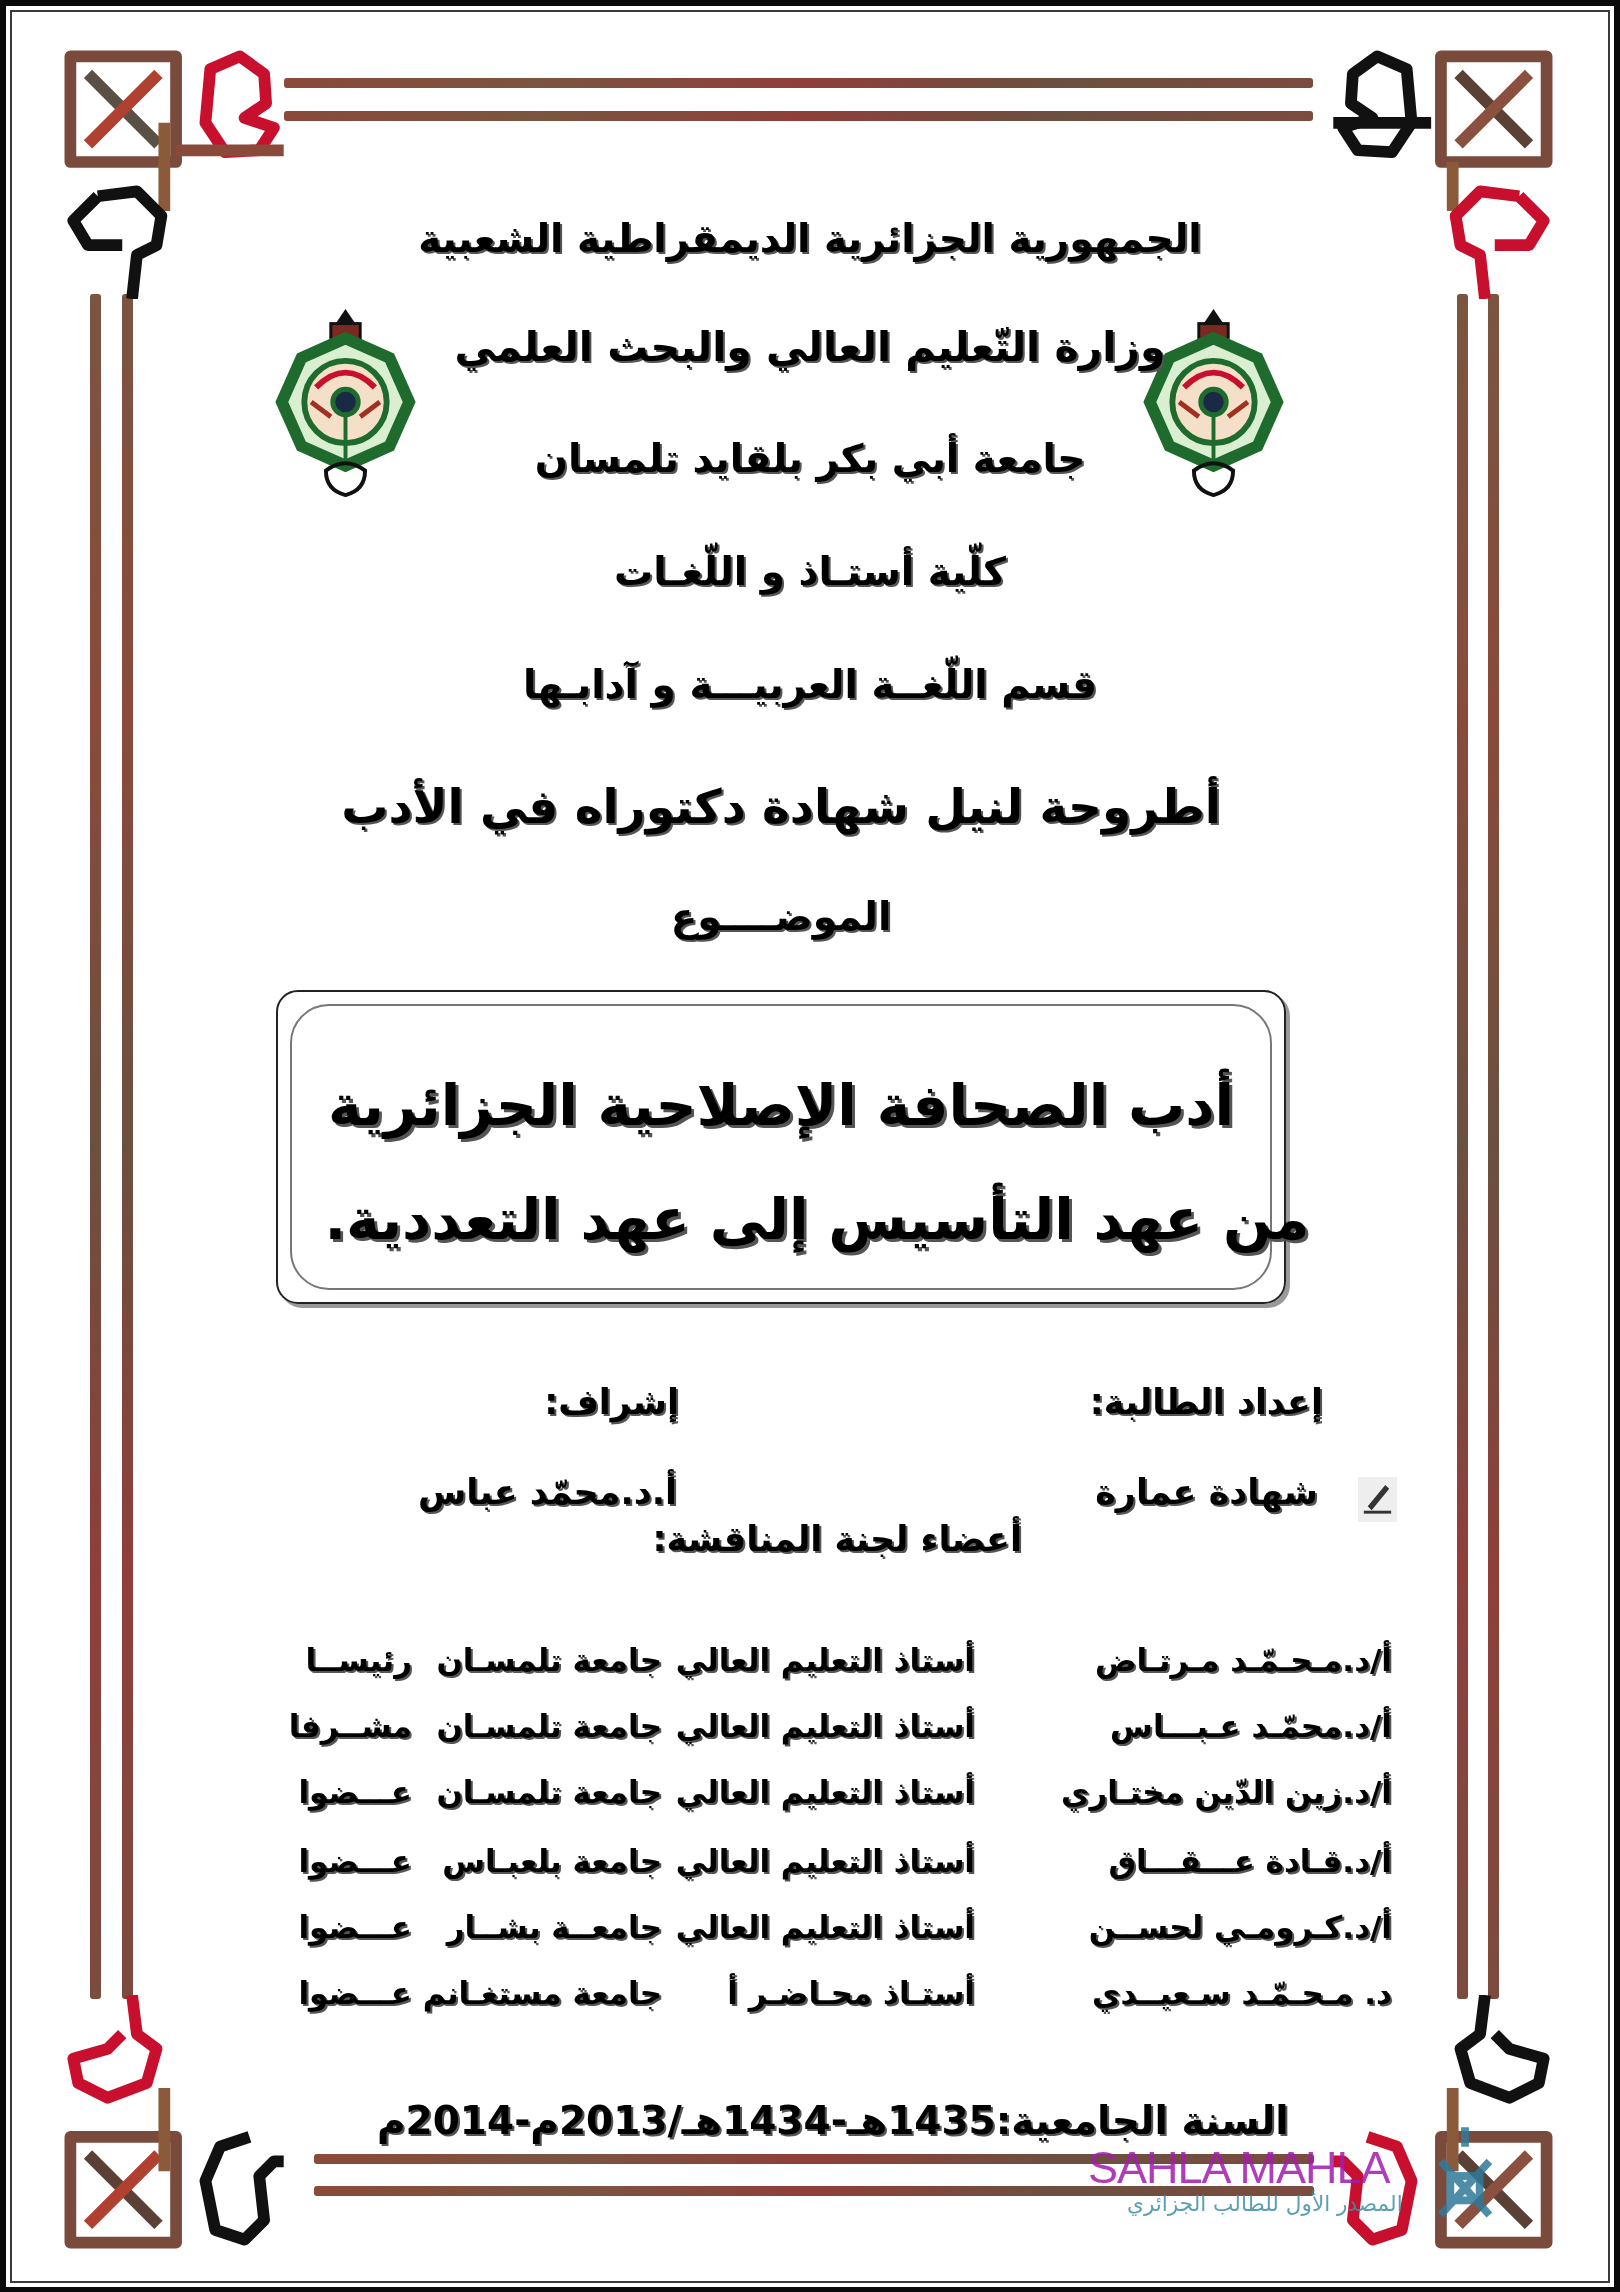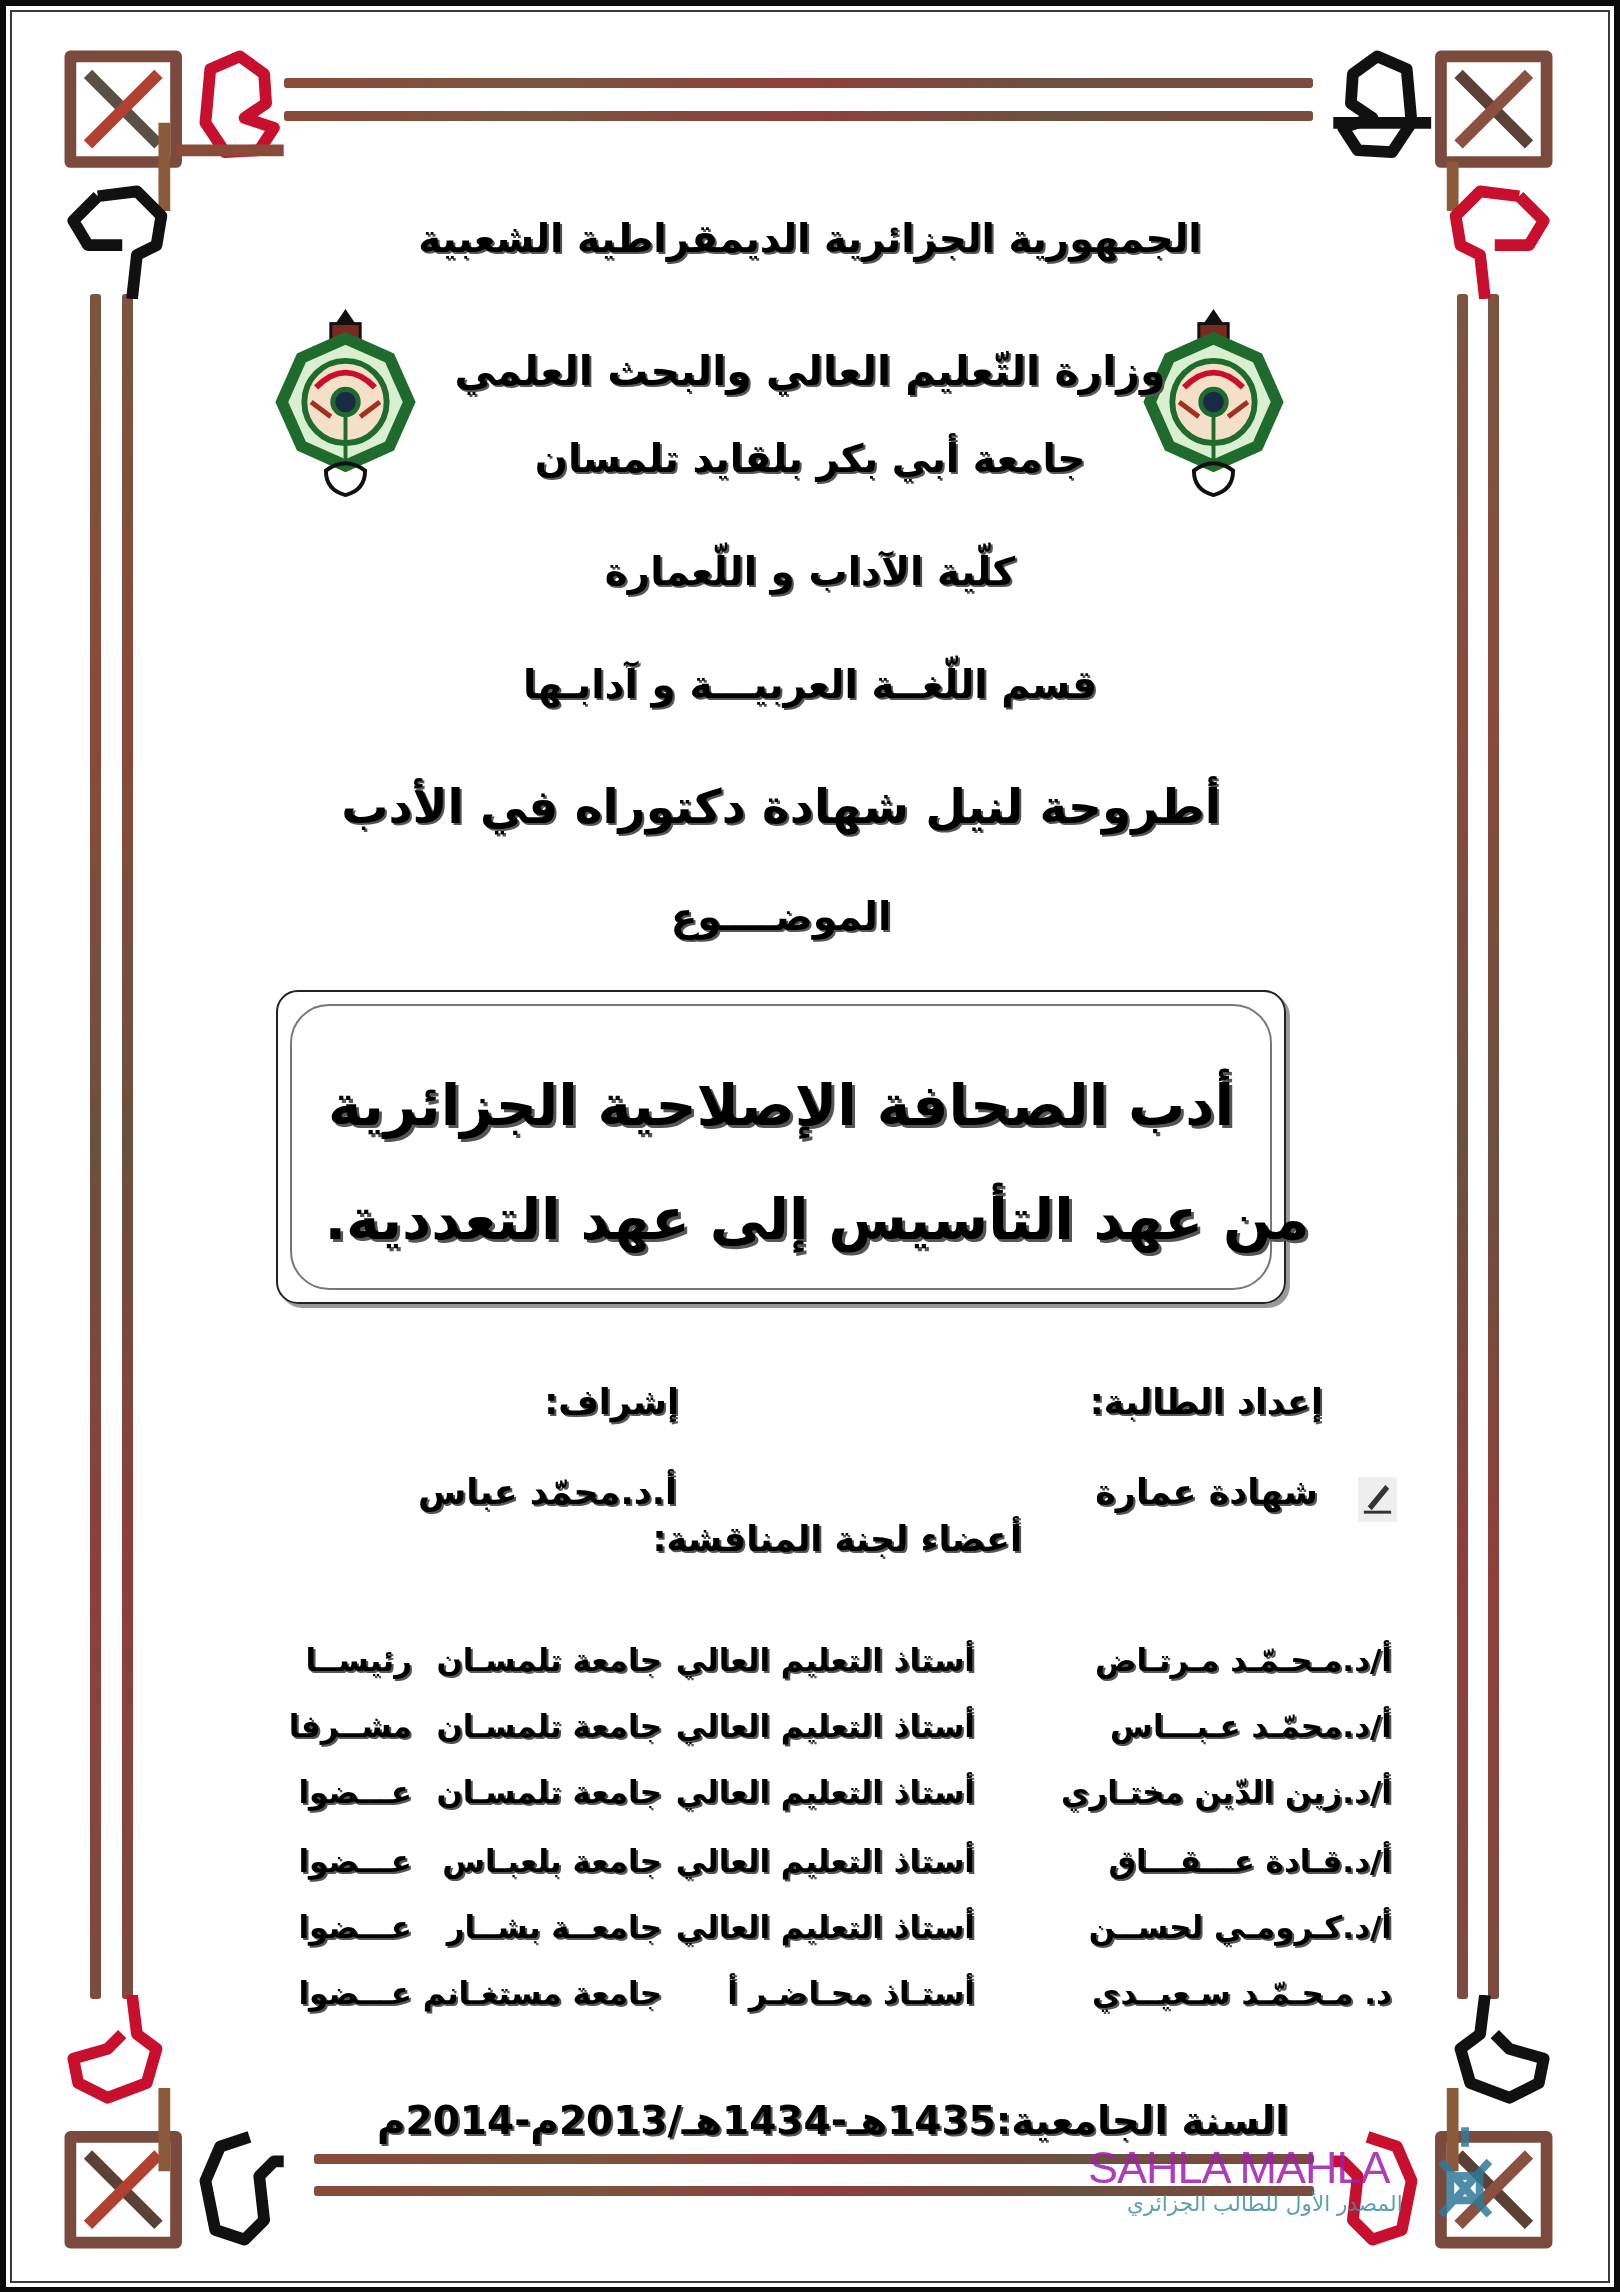--- a/index.html
+++ b/index.html
@@ -26,21 +26,21 @@
   .red { background:#c8102e; }
   .black { background:#111; }
   .ornament { position:absolute; }
 
   .center-text {
     position:absolute; left:0; width:1620px; text-align:center;
     direction:rtl; font-weight:bold;
     text-shadow:2px 2px 0 #555;
   }
   .t1 { top:188px; font-size:39px;margin-top:28px; }
-  .t2 { top:323px; font-size:41px;margin-top:24px; }
+  .t2 { top:323px; font-size:41px; }
   .t3 { top:436px; font-size:39px; }
   .t4 { top:549px; font-size:39px; }
   .t5 { top:662px; font-size:39px; }
   .t6 { top:779px; font-size:47px; left:-29px; }
   .t7 { top:894px; font-size:39px; left:-29px; }
 
   .emblem { position:absolute; width:147px; height:196px; }
 
   .title-box {
     position:absolute; left:276px; top:990px; width:1010px; height:314px;
@@ -170,21 +170,21 @@
     <path d="M40 100 L60 115 M110 100 L90 115" stroke="#a0301f" stroke-width="5"></path>
     <circle cx="75" cy="100" r="13" fill="#1a2a44" stroke="#1f6b2e" stroke-width="5"></circle>
     <line x1="75" y1="115" x2="75" y2="160" stroke="#1f6b2e" stroke-width="4"></line>
     <path d="M55 170 Q75 155 95 170 Q95 190 75 195 Q55 190 55 170 Z" fill="none" stroke="#111" stroke-width="4"></path>
   </g>
 </svg>
 
 <div class="center-text t1">الجمهورية الجزائرية الديمقراطية الشعبية</div>
 <div class="center-text t2">وزارة التّعليم العالي والبحث العلمي</div>
 <div class="center-text t3">جامعة أبي بكر بلقايد تلمسان</div>
-<div class="center-text t4">كلّية الآداب و اللّعمارة</div>
+<div class="center-text t4">كلّية أستـاذ و اللّغـات</div>
 <div class="center-text t5">قسم اللّغــة العربيـــة و آدابـها</div>
 <div class="center-text t6">أطروحة لنيل شهادة دكتوراه في الأدب</div>
 <div class="center-text t7">الموضــــوع</div>
 
 <div class="title-box">
   <div class="title-box-inner"></div>
   <div class="title-line l1">أدب الصحافة الإصلاحية الجزائرية</div>
   <div class="title-line l2">من عهد التأسيس إلى عهد التعددية.</div>
 </div>
 

